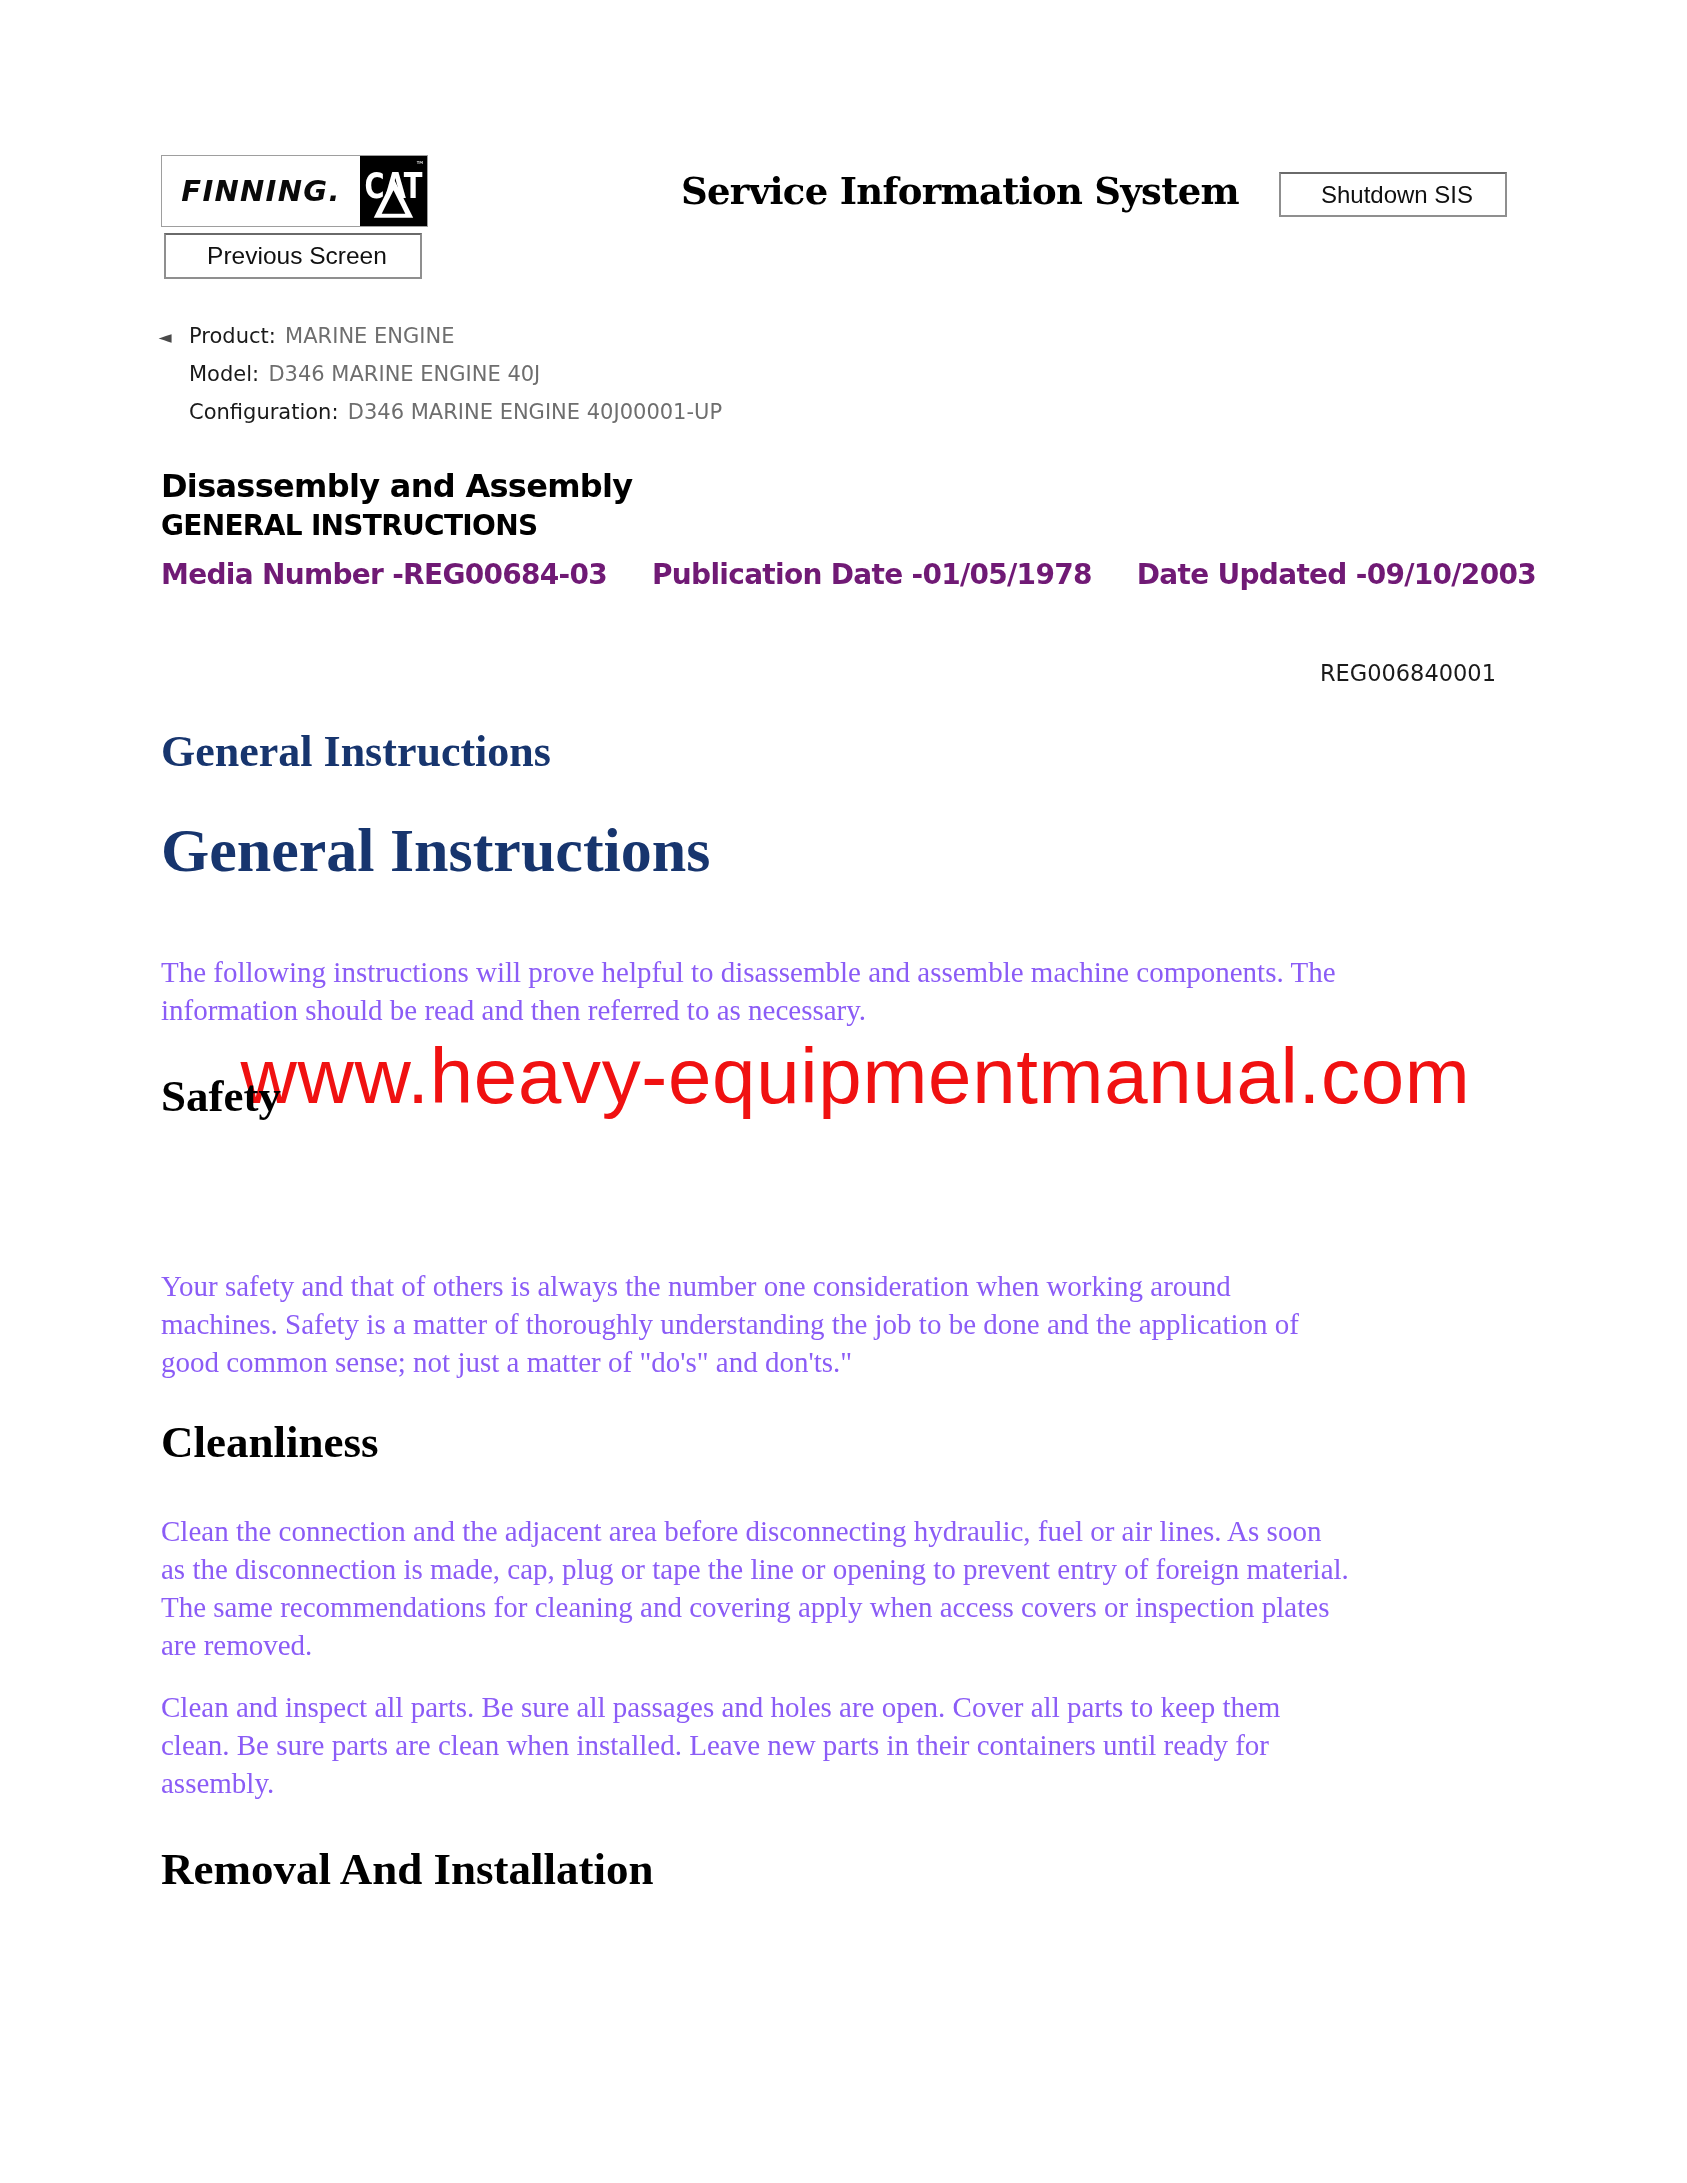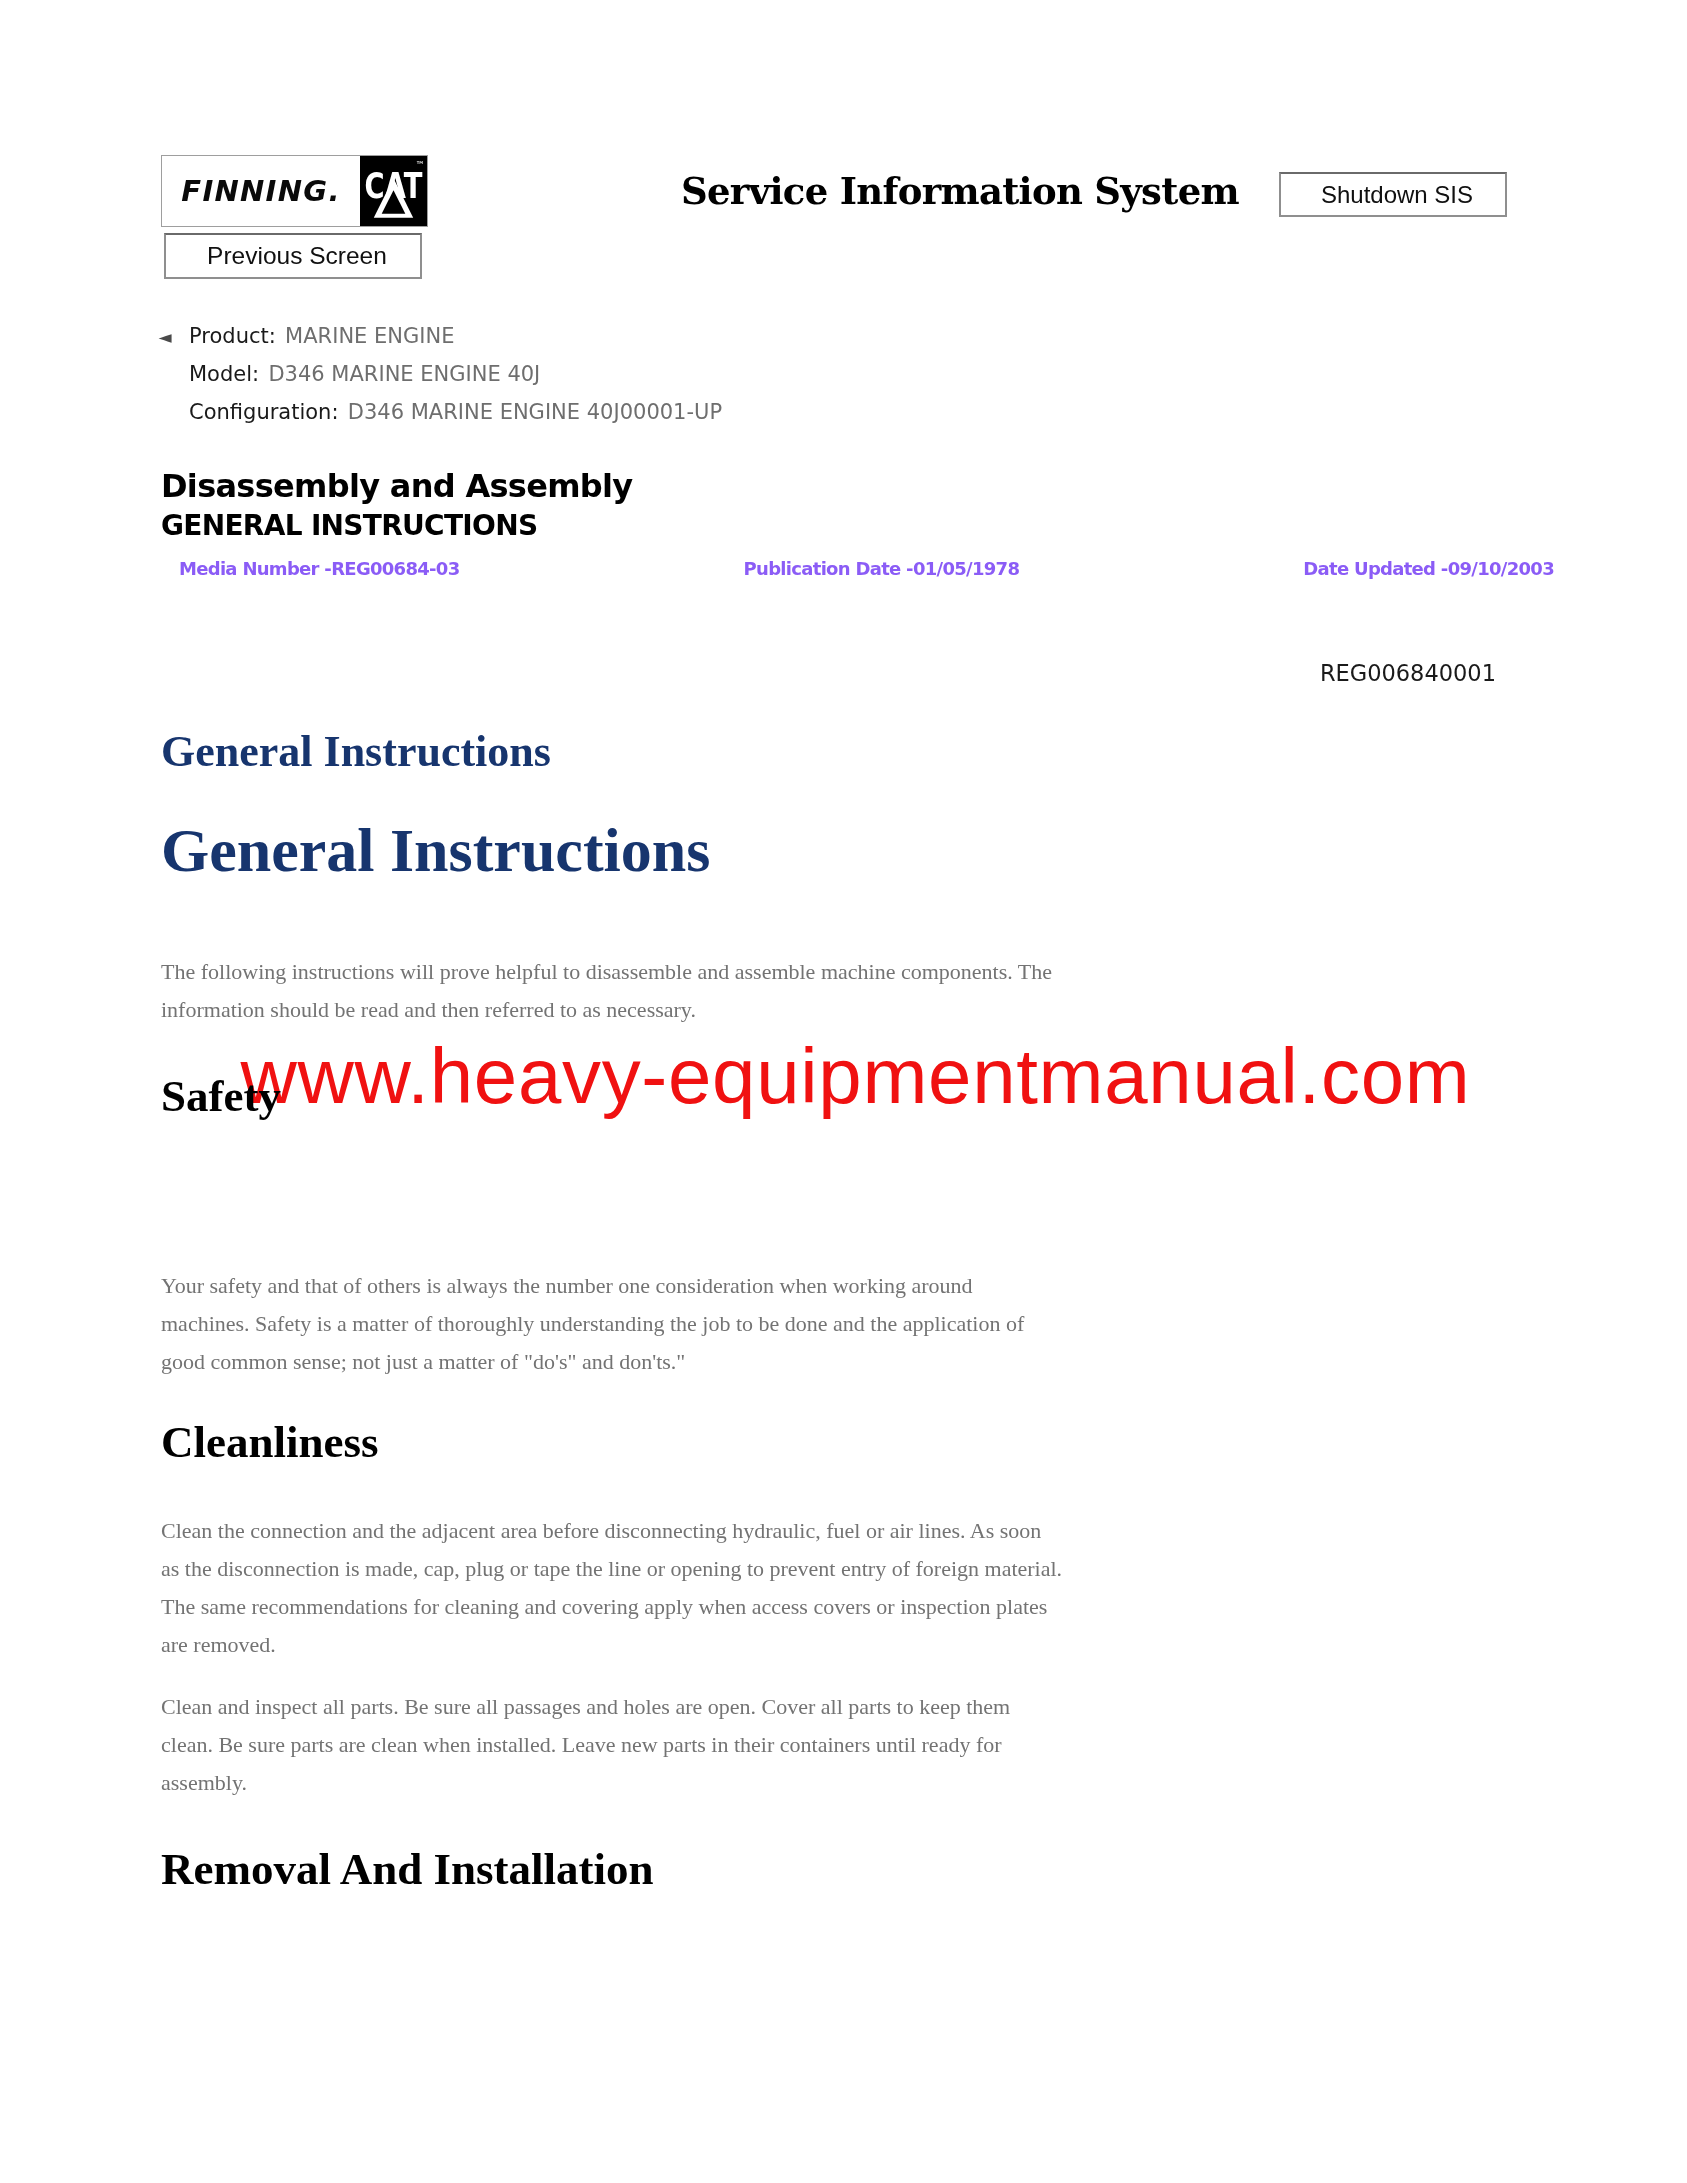--- a/index.html
+++ b/index.html
@@ -34,31 +34,31 @@
   .p-label{color:#1a1a1a;}
   .p-value{color:var(--value-gray,#6e6e6e);margin-left:9.3px;}
 
   
   .doc-title{position:absolute;left:161px;top:467px;font-family:"DejaVu Sans",sans-serif;
              font-weight:bold;font-size:32px;letter-spacing:-0.7px;color:#000;}
   .doc-subtitle{position:absolute;left:161px;top:509px;font-family:"DejaVu Sans",sans-serif;
                 font-weight:bold;font-size:28px;letter-spacing:-0.7px;color:#000;}
   .media-row{position:absolute;left:161px;top:558px;width:1375px;display:flex;
              justify-content:space-between;font-family:"DejaVu Sans",sans-serif;
-             font-weight:bold;font-size:18px;letter-spacing:-0.7px;color:#8b5cf6;margin-left:18px;}
+             font-weight:bold;font-size:28px;letter-spacing:-0.7px;color:#701a75;}
   .reg-code{position:absolute;right:191px;top:660px;font-family:"DejaVu Sans",sans-serif;
             font-size:22.5px;color:#1a1a1a;}
 
   
   .h-blue-small{position:absolute;left:161px;top:726px;font-weight:bold;font-size:44px;
                 color:var(--heading-blue,#17356e);}
   .h-blue-large{position:absolute;left:161px;top:815px;font-weight:bold;font-size:62px;
                 color:var(--heading-blue,#17356e);}
-  .para{position:absolute;left:161px;width:1383px;font-size:22px;line-height:38px;
-        white-space:pre-line;color:#737373;}
+  .para{position:absolute;left:161px;width:1383px;font-size:29px;line-height:38px;
+        white-space:pre-line;color:#8b5cf6;}
   .p-intro{top:953px;}
   .p-s1a{top:1156px;}
   .p-s1b{top:1267px;}
   .p-s2a{top:1512px;}
   .p-s2b{top:1688px;}
   .h-section{position:absolute;left:161px;font-weight:bold;font-size:45px;color:#000;
              text-decoration-thickness:4.6px;text-underline-offset:8px;}
   .h-safety{top:1070px;}
   .h-clean{top:1416px;}
   .h-removal{top:1843px;}

